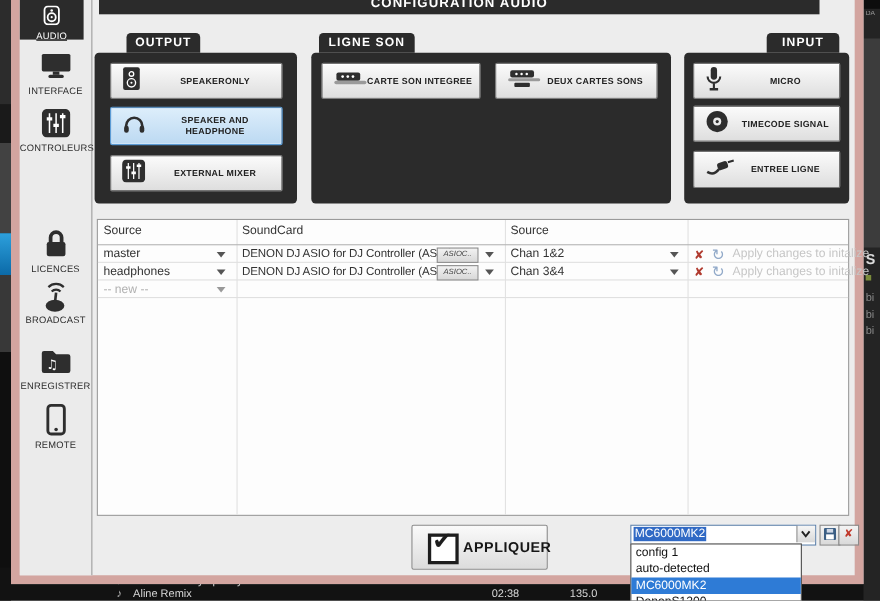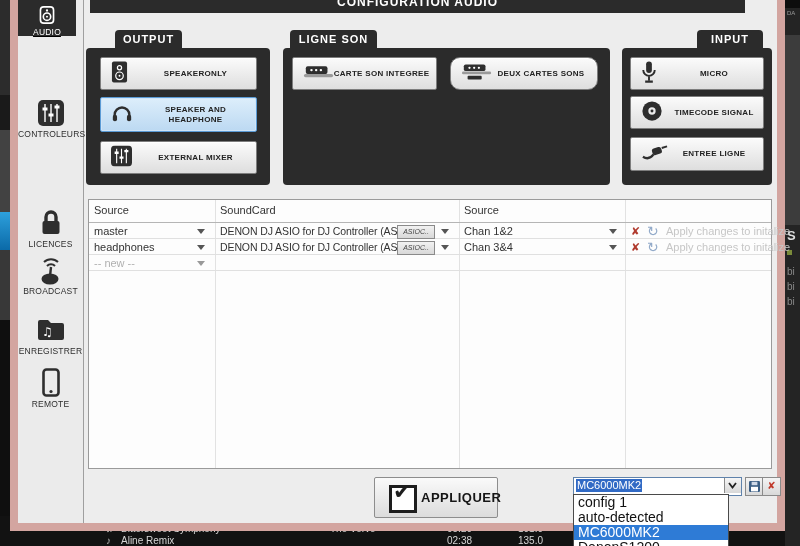--- a/index.html
+++ b/index.html
@@ -83,21 +83,21 @@
   .combo{position:absolute;left:555px;top:477px;width:167px;height:17px;background:#fff;border:1px solid #5f82ab;}
   .combo .cval{position:absolute;left:2px;top:1px;font-size:11px;line-height:13px;background:#316ac5;color:#fff;padding:0 1px;}
   .combo .cbtn{position:absolute;right:0;top:0;width:16px;height:15px;background:linear-gradient(#f6f6f6,#d8d8d8);border-left:1px solid #8a8a8a;}
   .combo .cbtn svg{position:absolute;left:3px;top:4px;}
   .sqbtn{position:absolute;top:477px;width:17px;height:17px;background:linear-gradient(#f4f4f4,#d9d9d9);border:1px solid #8a8a8a;text-align:center;}
   .sqbtn svg{margin-top:2px;}
   .sqbtn.closeb{line-height:15px;font-size:10px;font-weight:bold;color:#c0392b;}
 
   
   .dropdown{position:absolute;left:573px;top:494px;width:154px;z-index:30;background:#fff;border:1px solid #4a4a4a;}
-  .dropdown .opt{height:13px;line-height:13px;font-size:14px;color:#111;padding:1px 0 1px 4px;white-space:nowrap;}
+  .dropdown .opt{height:13px;line-height:13px;font-size:11px;color:#111;padding:1px 0 1px 4px;white-space:nowrap;}
   .dropdown .opt.sel{background:#2e7bd6;color:#fff;}
 </style>
 </head>
 <body>
 
 <div class="abs bg-left">
   <div class="seg" style="top:0;height:95px;background:#2c2c2c;"></div>
   <div class="seg" style="top:95px;height:35px;background:#1a1a1a;"></div>
   <div class="seg" style="top:130px;height:82px;background:#424242;"></div>
   <div class="seg" style="top:212px;height:38px;background:linear-gradient(#2da0dc,#0b6aa8);"></div>
@@ -146,20 +146,30 @@
         <svg width="18" height="18" viewBox="0 0 22 22">
               <rect x="3" y="1" width="16" height="20" rx="4" fill="none" stroke="#fff" stroke-width="2"></rect>
               <circle cx="11" cy="13" r="4.5" fill="none" stroke="#fff" stroke-width="2"></circle>
               <circle cx="11" cy="13" r="1.2" fill="#fff"></circle>
               <circle cx="11" cy="5.5" r="1.4" fill="#fff"></circle>
             </svg>
       </span>
       <span class="silabel">AUDIO</span>
     </div>
 
+    <div class="side-item" style="top:44px;">
+      <span class="iconbox">
+        <svg width="30" height="26" viewBox="0 0 30 26">
+              <rect x="2" y="2" width="26" height="16" rx="1.5" fill="#2e2e2e"></rect>
+              <rect x="12" y="18" width="6" height="3" fill="#2e2e2e"></rect>
+              <rect x="8" y="21" width="14" height="3" rx="1.5" fill="#2e2e2e"></rect>
+            </svg>
+      </span>
+      <span class="silabel">INTERFACE</span>
+    </div>
 
     <div class="side-item" style="top:96px;">
       <span class="iconbox">
         <svg width="26" height="26" viewBox="0 0 26 26">
               <rect width="26" height="26" rx="5" fill="#2e2e2e"></rect>
               <g stroke="#fff" stroke-width="1.4">
                 <line x1="7" y1="4" x2="7" y2="22"></line>
                 <line x1="13" y1="4" x2="13" y2="22"></line>
                 <line x1="19" y1="4" x2="19" y2="22"></line>
               </g>
@@ -273,21 +283,21 @@
               <g fill="#fff">
                 <circle cx="9" cy="7" r="1.3"></circle>
                 <circle cx="14" cy="7" r="1.3"></circle>
                 <circle cx="19" cy="7" r="1.3"></circle>
               </g>
               <rect x="1" y="11" width="31" height="3.5" rx="1.7" fill="#9a9a9a"></rect>
             </svg>
       </span>
       <span class="plabel">CARTE SON INTEGREE</span>
     </div>
-    <div class="pbtn" style="left:167px;top:9px;width:146px;height:31px;border-radius:10px;">
+    <div class="pbtn" style="left:167px;top:9px;width:146px;height:31px;">
       <span class="picon">
         <svg width="32" height="19" viewBox="0 0 34 20">
               <rect x="3" y="2" width="23" height="7" rx="2" fill="#2e2e2e"></rect>
               <g fill="#fff">
                 <circle cx="9" cy="5.5" r="1.2"></circle>
                 <circle cx="14" cy="5.5" r="1.2"></circle>
                 <circle cx="19" cy="5.5" r="1.2"></circle>
               </g>
               <rect x="1" y="9.5" width="31" height="3" rx="1.5" fill="#9a9a9a"></rect>
               <rect x="7" y="14" width="15" height="4" rx="1" fill="#2e2e2e"></rect>

